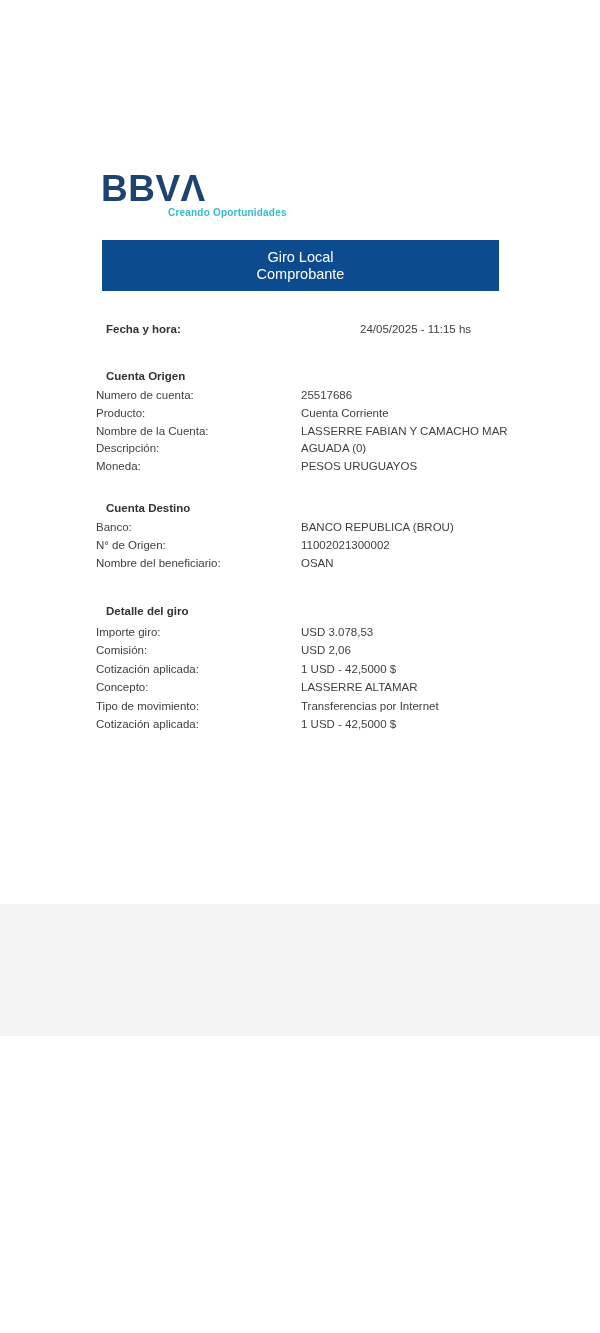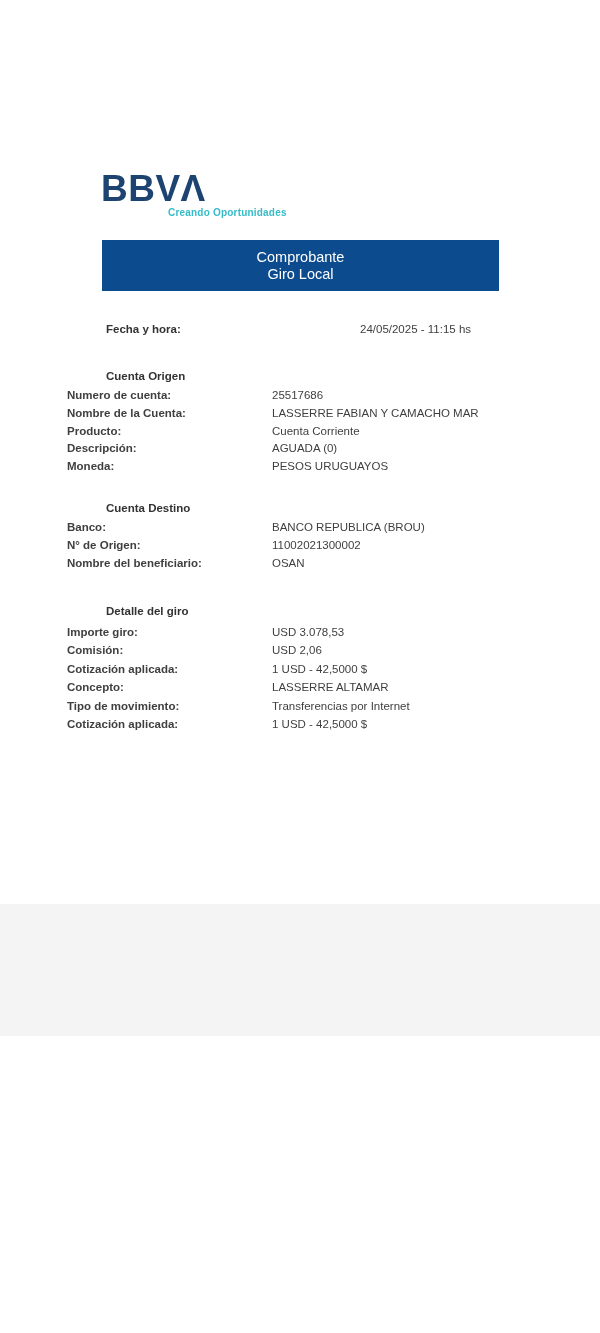--- a/index.html
+++ b/index.html
@@ -79,23 +79,22 @@
     margin-left: 106px;
     height: 19px;
     font-size: 11.5px;
     font-weight: 700;
     color: #333333;
   }
   .sec-2 .sec-title { height: 21px; }
   .section .kv-row { height: 17.75px; }
   .sec-2 .kv-row { height: 18.45px; }
   .section .kv-row .lbl {
-    margin-left: 67px;
+    margin-left: 96px;
     width: 205px;
-    font-weight: bold;
   }
   
   .gray-panel {
     position: absolute;
     left: 0;
     top: 904px;
     width: 100%;
     height: 350px;
     background: #f4f4f4;
   }
@@ -124,42 +123,42 @@
 </style>
 </head>
 <body>
 
 <div class="page">
 
   <div class="logo" style="color: rgb(29, 67, 112);">BBVΛ</div>
   <div class="tagline" style="color: rgb(53, 188, 201);">Creando Oportunidades</div>
 
   <div class="banner" style="background-color: rgb(13, 75, 143);">
+    <div>Giro Local</div>
     <div>Comprobante</div>
-    <div>Giro Local</div>
   </div>
 
   <div class="kv-row fecha-row">
     <span class="lbl">Fecha y hora:</span>
     <span class="val">24/05/2025 - 11:15 hs</span>
   </div>
 
   <div class="section sec-0">
     <div class="sec-title">Cuenta Origen</div>
     <div class="kv-row">
       <span class="lbl">Numero de cuenta:</span>
       <span class="val">25517686</span>
     </div>
     <div class="kv-row">
+      <span class="lbl">Producto:</span>
+      <span class="val">Cuenta Corriente</span>
+    </div>
+    <div class="kv-row">
       <span class="lbl">Nombre de la Cuenta:</span>
       <span class="val">LASSERRE FABIAN Y CAMACHO MAR</span>
-    </div>
-    <div class="kv-row">
-      <span class="lbl">Producto:</span>
-      <span class="val">Cuenta Corriente</span>
     </div>
     <div class="kv-row">
       <span class="lbl">Descripción:</span>
       <span class="val">AGUADA (0)</span>
     </div>
     <div class="kv-row">
       <span class="lbl">Moneda:</span>
       <span class="val">PESOS URUGUAYOS</span>
     </div>
   </div>

